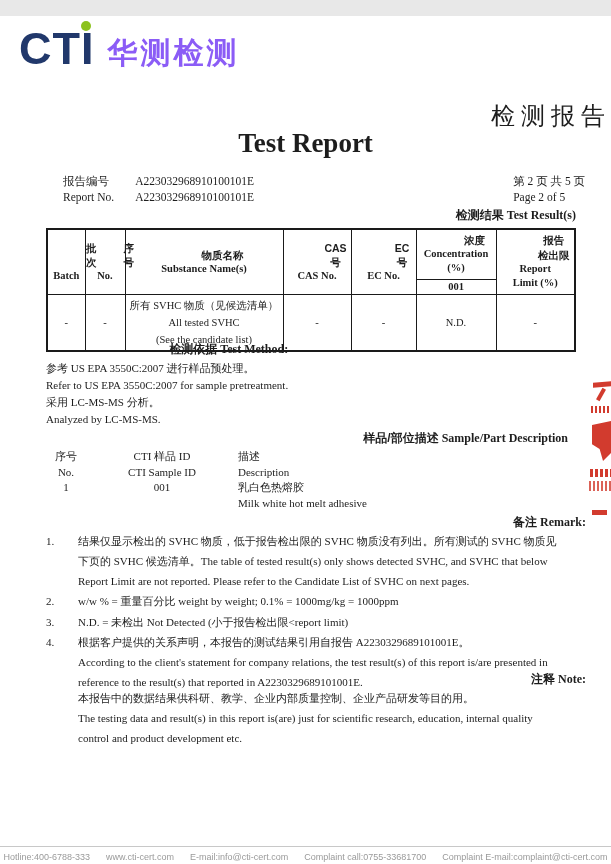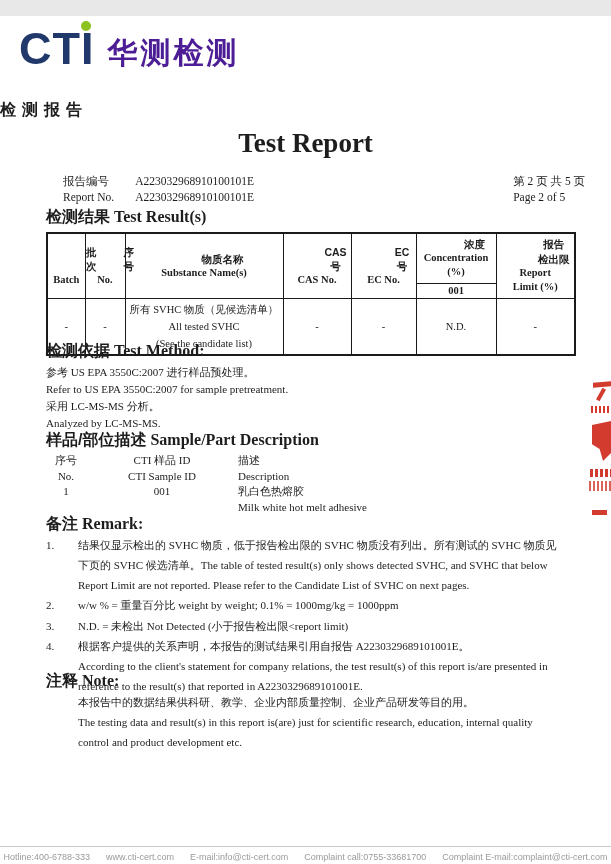--- a/index.html
+++ b/index.html
@@ -10,34 +10,34 @@
   }
   
   .logo { position:absolute; left:19px; top:15px; display:flex; align-items:flex-end; gap:13px; }
   .logo-cti {
     position:relative; font-family:"Liberation Sans", sans-serif; font-weight:800;
     font-size:45px; line-height:0.82; color:#21386b; letter-spacing:1px;
   }
   .logo-dot { position:absolute; left:62px; top:-10px; width:10px; height:10px; border-radius:50%; background:#8cc21e; }
   .logo-cn {
     font-family:"Liberation Sans", sans-serif; font-weight:bold;
-    font-size:30px; line-height:0.95; color:#4c1d95; letter-spacing:3px;
-  }
-  
-  .title-cn { position:absolute; top:84px; left:0; width:100%; text-align:left;
-    font-family:"Liberation Sans", sans-serif; font-weight:bold; font-size:16px; letter-spacing:6px; }
+    font-size:30px; line-height:0.95; color:#8b5cf6; letter-spacing:3px;
+  }
+  
+  .title-cn { position:absolute; top:84px; left:0; width:100%; text-align:right;
+    font-family:"Liberation Sans", sans-serif; font-weight:normal; font-size:24px; letter-spacing:6px; }
   .title-en { position:absolute; top:112px; left:0; width:100%; text-align:center;
     font-weight:bold; font-size:27px; }
   
   .meta { position:absolute; top:157px; left:63px; right:26px; font-size:11.5px; line-height:1.4; }
   .meta-left { float:left; }
   .meta-row .meta-label { display:inline-block; width:70px; }
   .meta-right { float:right; text-align:left; }
   
-  .sec-heading { font-size:16px; }
+  .sec-heading { font-size:12px;text-align:right; }
   .h-cn { font-family:"Liberation Sans", sans-serif; font-weight:bold; }
   .h-en { font-family:"Liberation Serif", serif; font-weight:bold; }
   
   .sec-results { position:absolute; top:191px; left:46px; }
   .result-table { margin-top:4px; border-collapse:collapse; table-layout:fixed; width:528px;
     border:2px solid #1a1a1a; }
   .result-table th, .result-table td {
     border:1px solid #1a1a1a; text-align:center; vertical-align:middle;
     font-size:10.5px; padding:2px 1px;
   }

